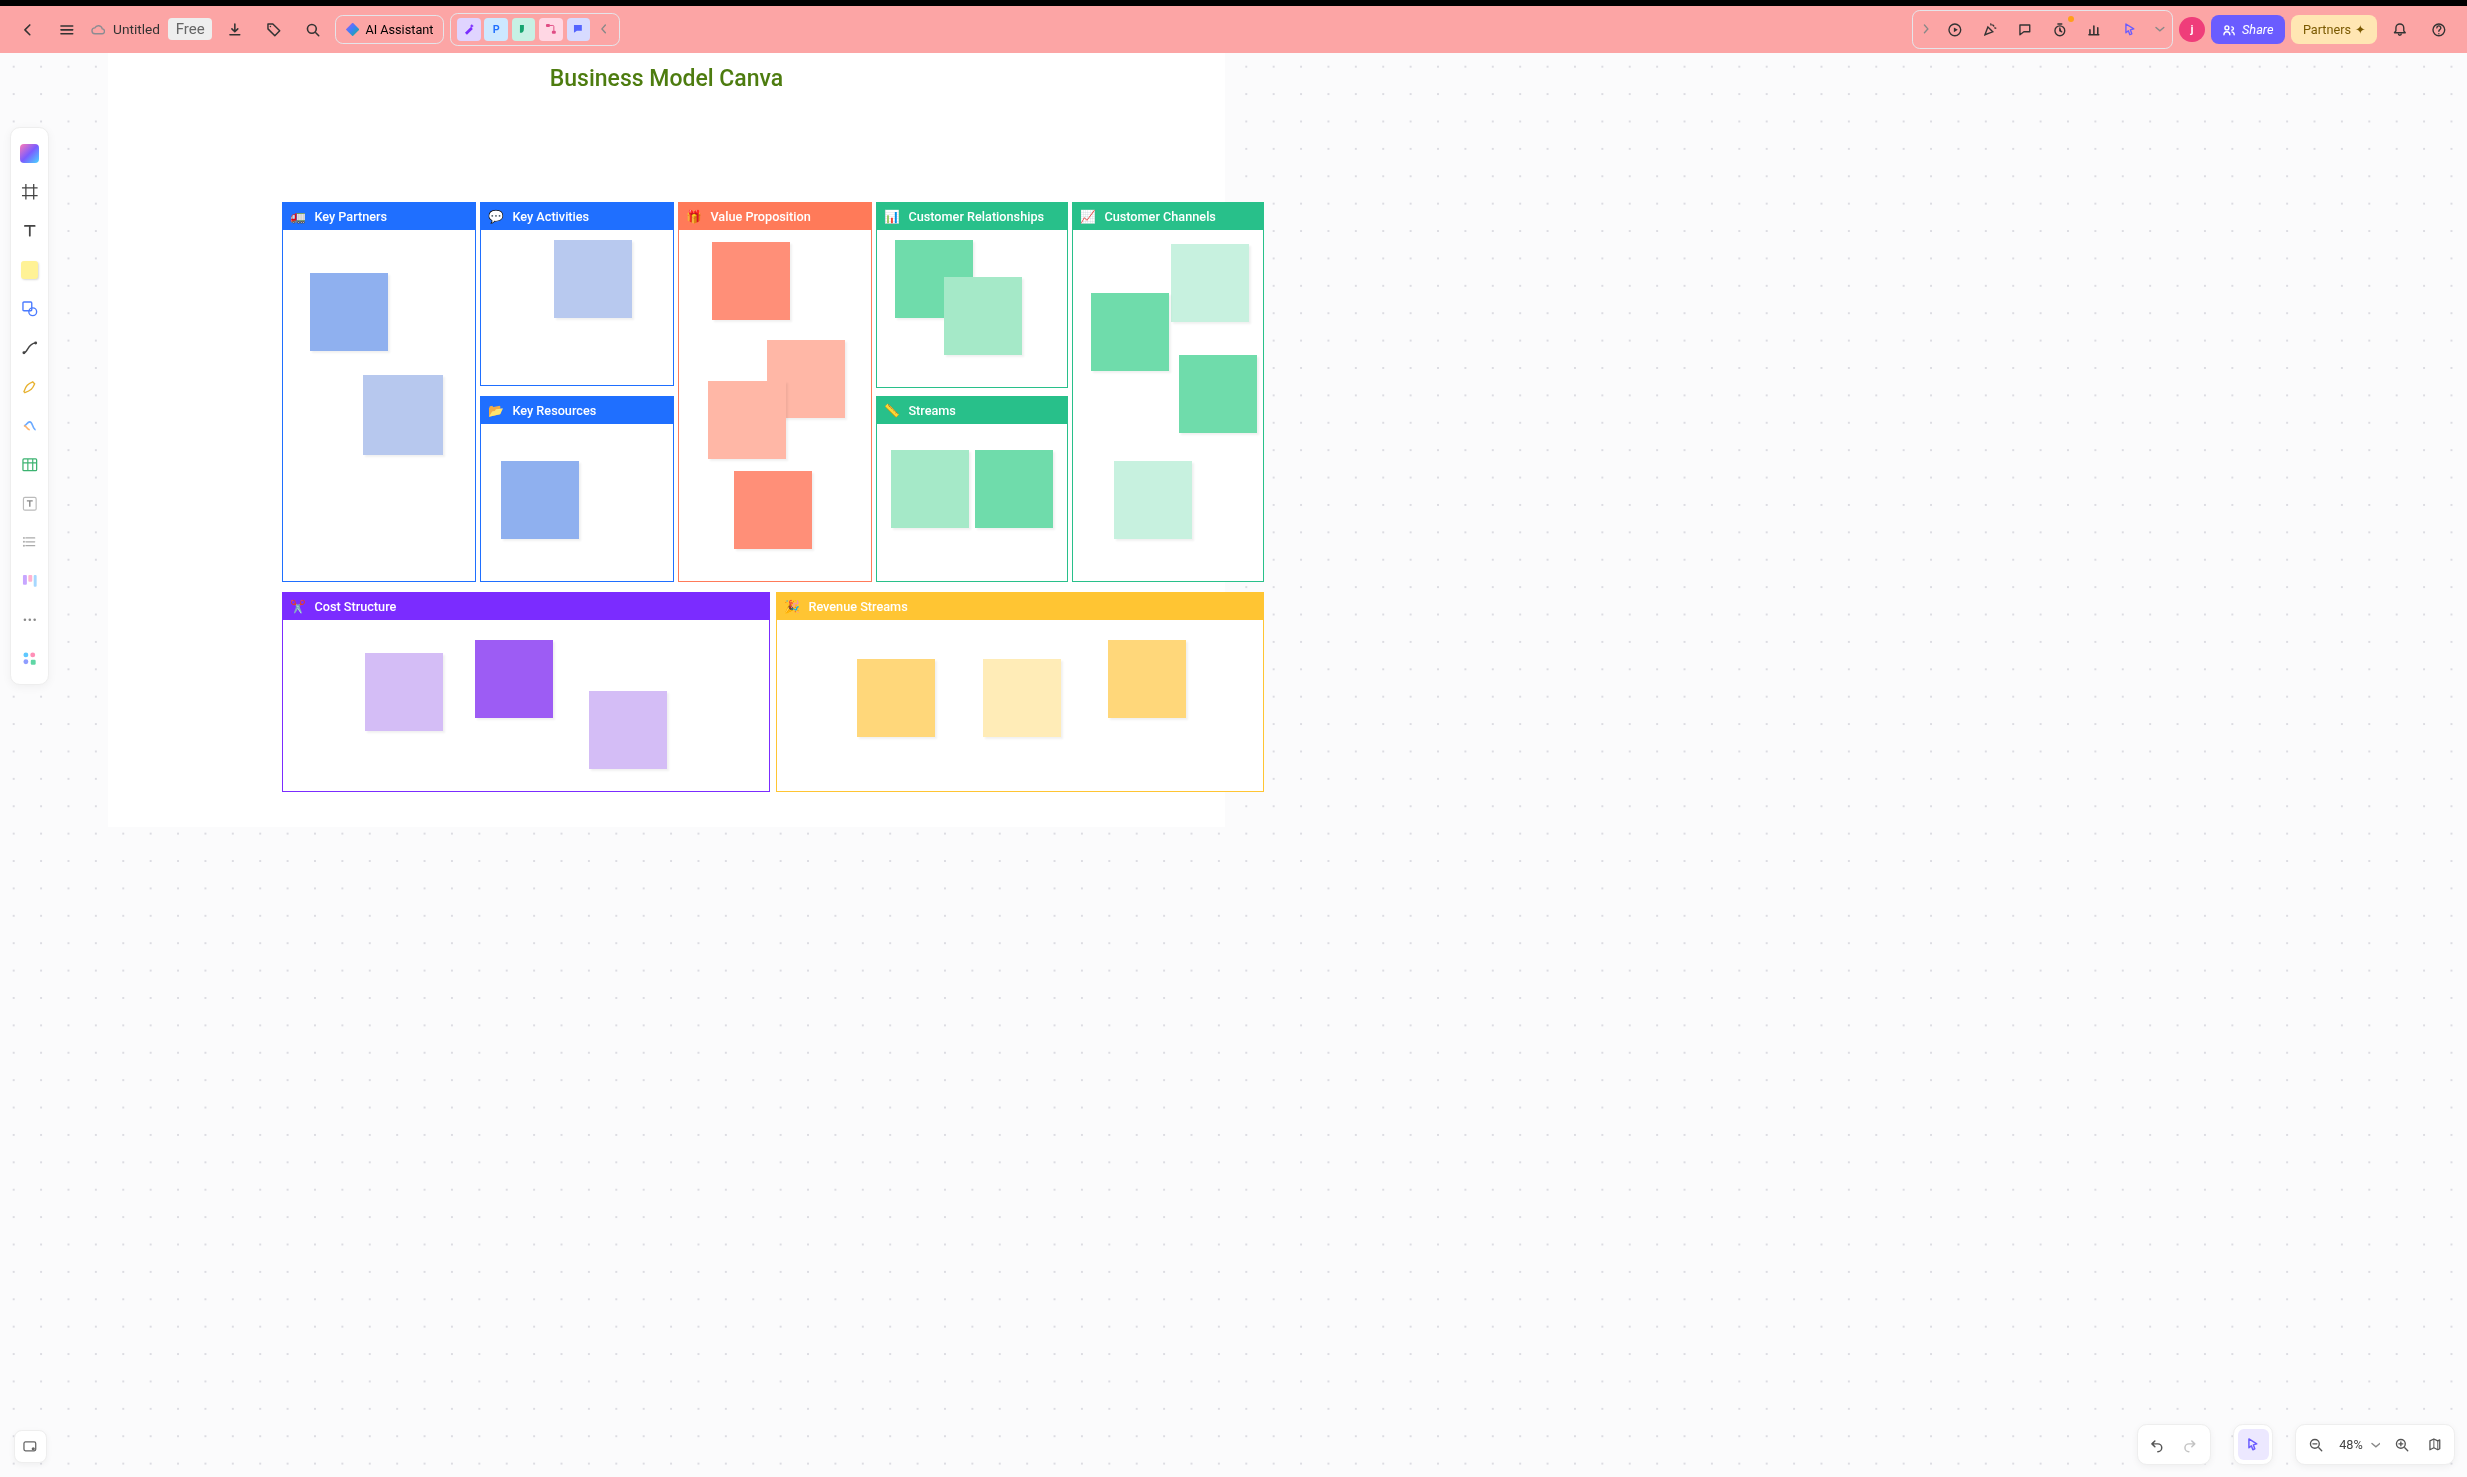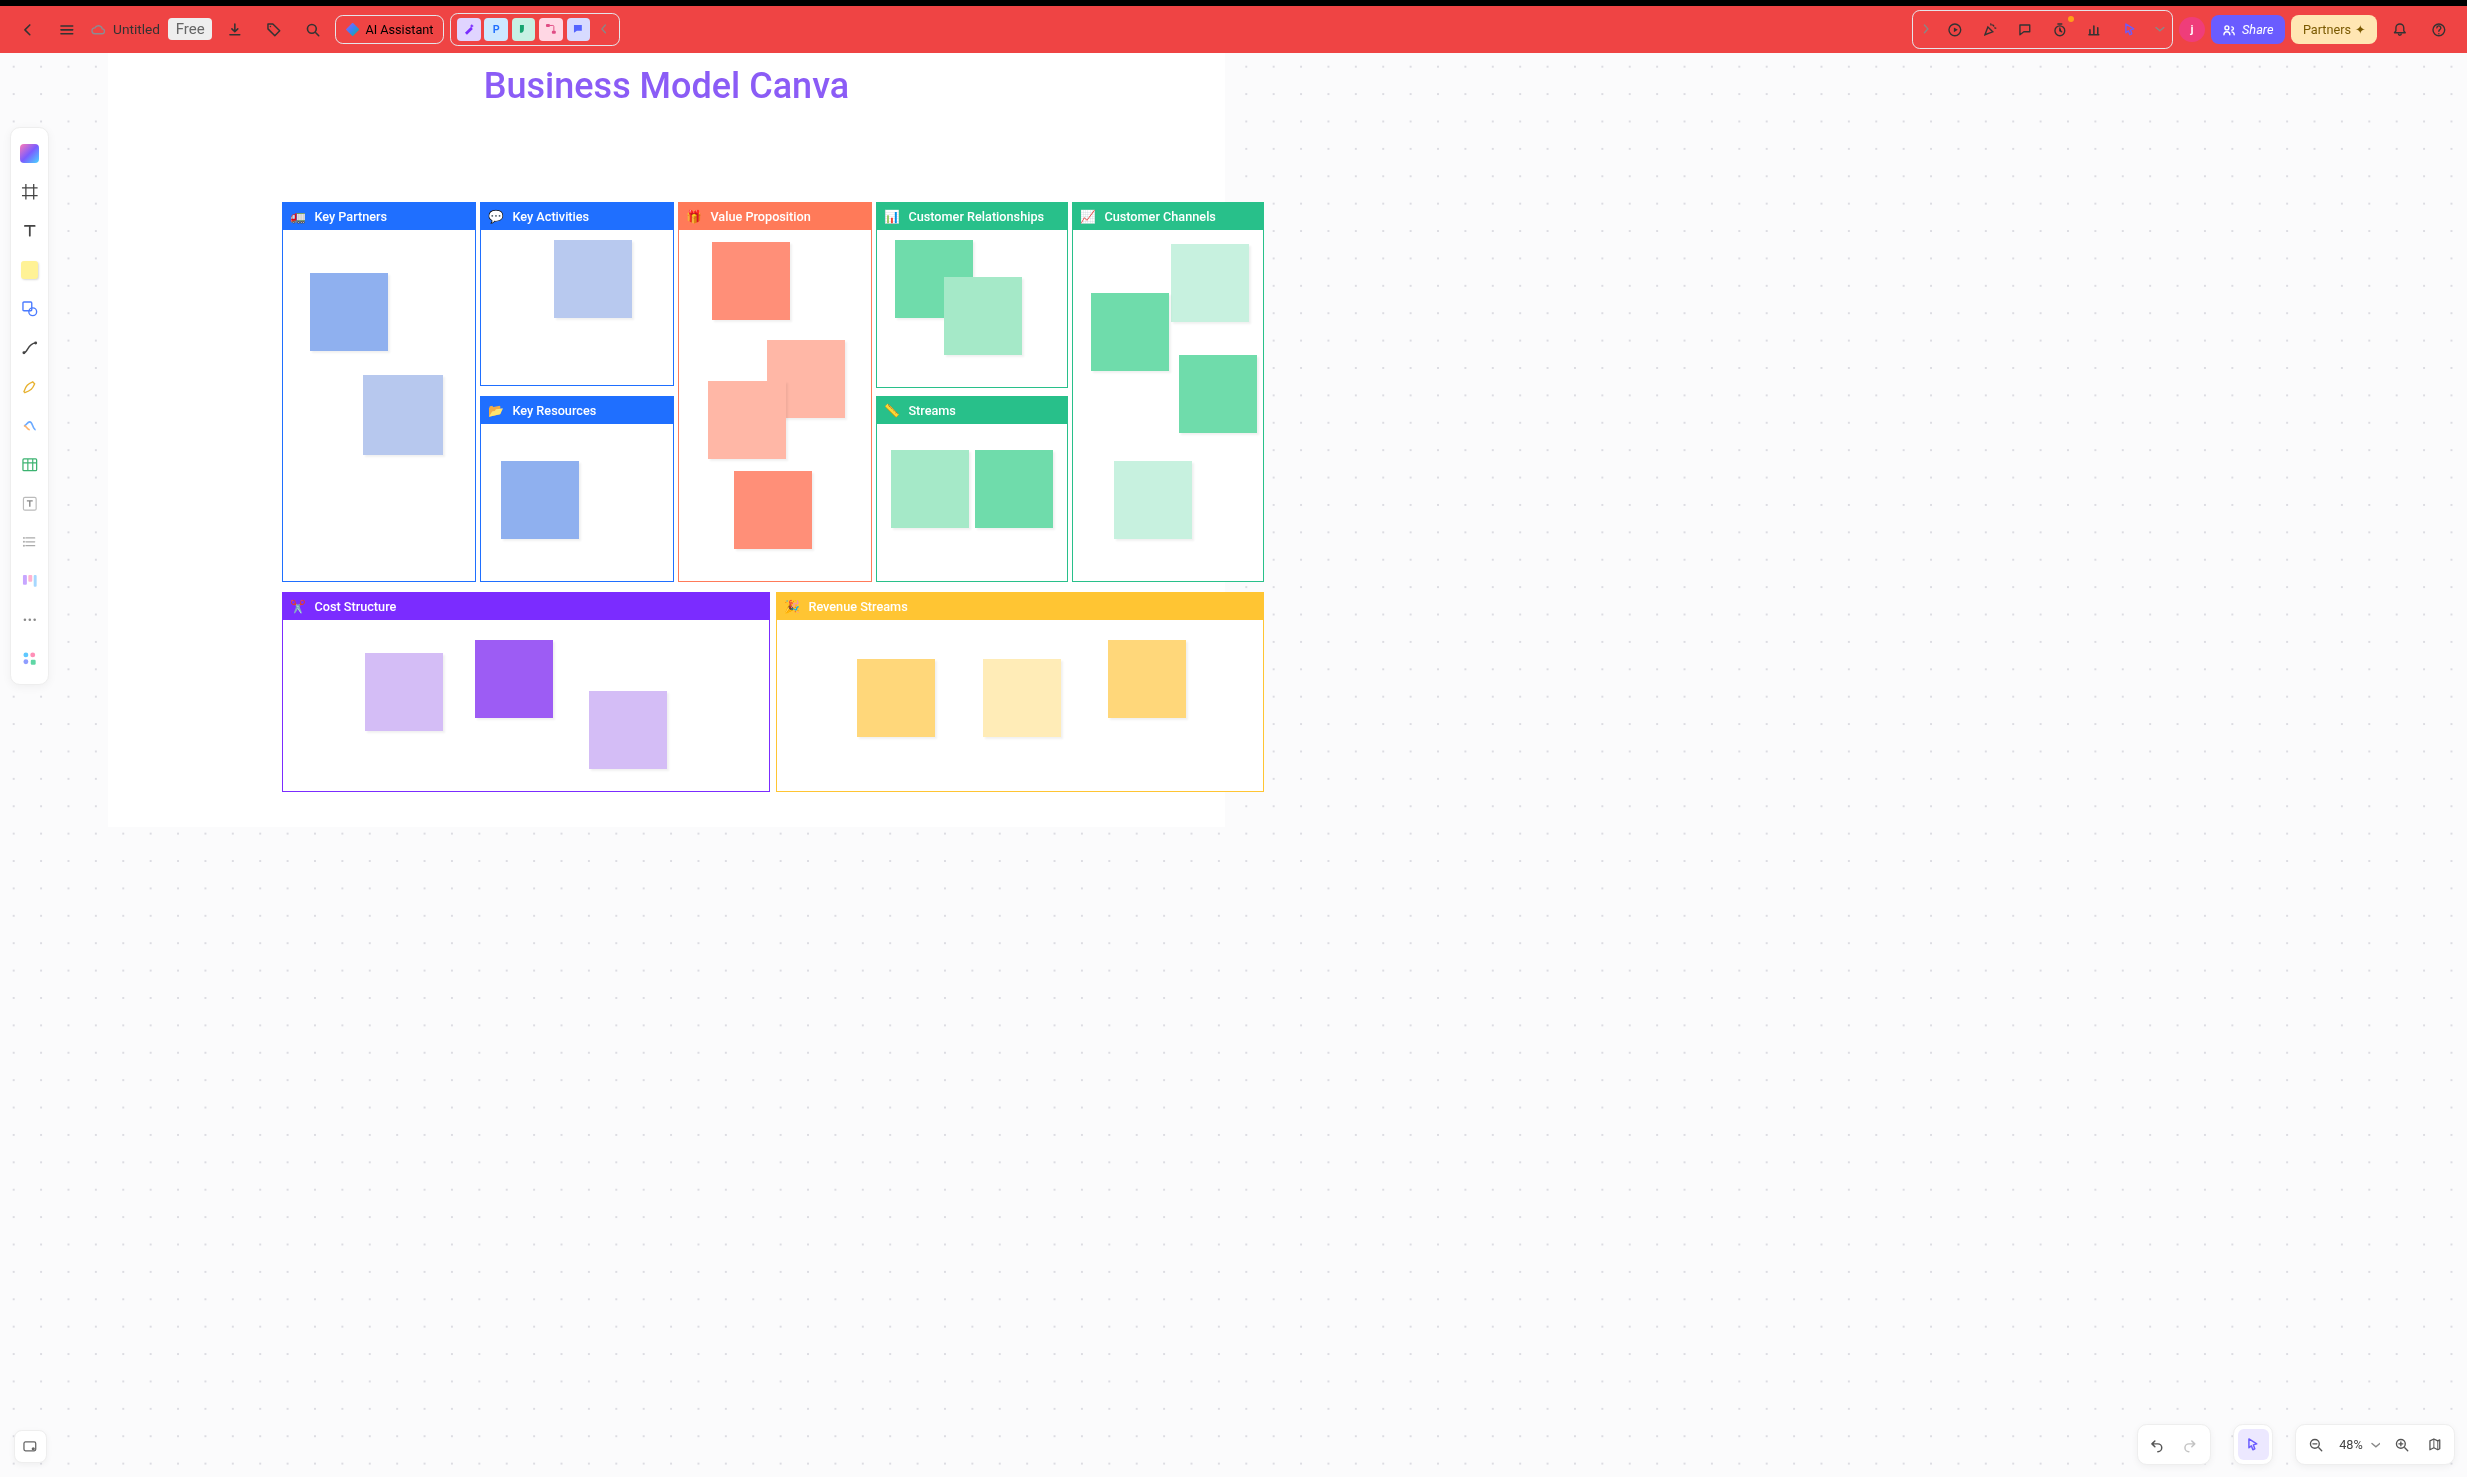--- a/index.html
+++ b/index.html
@@ -16,21 +16,21 @@
     height: 5.9px; background: #000;
   }
 
   
   .topbar {
     height: 47px;
     display: flex;
     align-items: center;
     justify-content: space-between;
     padding: 0 11.8px;
-    background: #ef4444;
+    background: #fca5a5;
   }
   .topbar-left, .topbar-right {
     display: flex; align-items: center; gap: 5.9px;
   }
   .icon-btn {
     width: 33px; height: 33px;
     display: flex; align-items: center; justify-content: center;
     border-radius: 7.8px; cursor: pointer;
     color: #333;
   }
@@ -132,21 +132,21 @@
     background-color:#fbfbfc;
   }
   .board {
     position:absolute;
     left:108px; top:0px;
     width:1117px; height:774px;
     background:#fff;
   }
   .board-title {
     position:absolute; top:11.8px; left:0; right:0;
-    text-align:center; font-size:36px; font-weight:500; color:#8b5cf6;
+    text-align:center; font-size:23px; font-weight:500; color:#4d7c0f;
   }
 
   
   .section {
     position:absolute; border:1px solid;
     background:#fff;
   }
   .sec-header {
     height:27.4px; display:flex; align-items:center; gap:7.8px;
     padding:0 7.8px; color:#fff; font-size:12.7px; font-weight:500;

